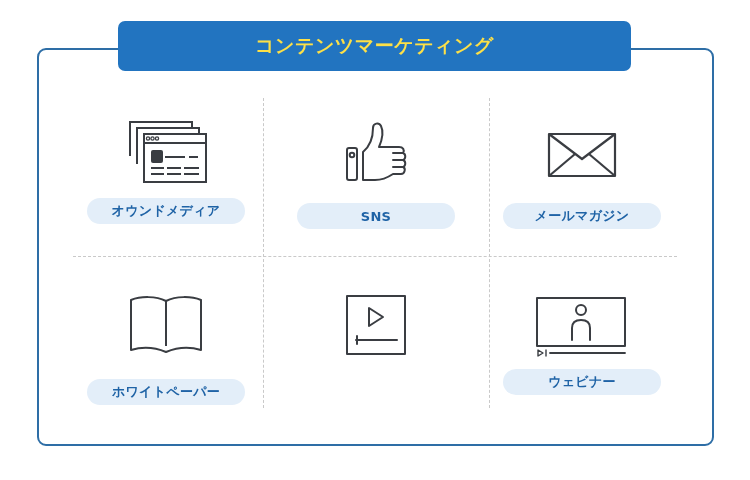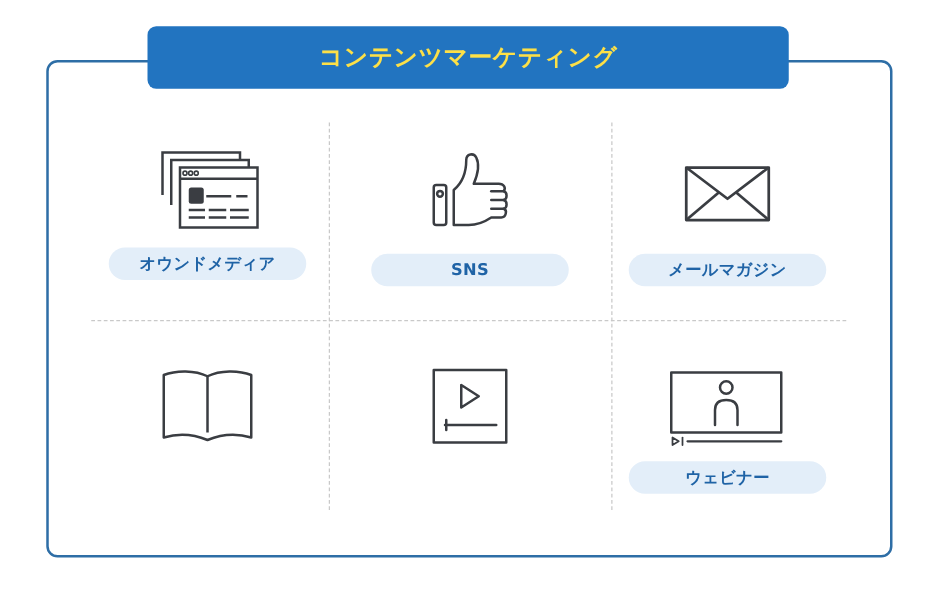--- a/index.html
+++ b/index.html
@@ -101,20 +101,23 @@
   </div>
 </div>
 
 <div class="cell" style="left:66px; top:288px;">
   <svg class="icon" style="top:6px;" width="80" height="62" viewBox="0 0 80 62">
     <g fill="none" stroke="#3a3d42" stroke-width="2" stroke-linejoin="round">
       <path d="M5 6 C15 2 30 2 40 7 C50 2 65 2 75 6 V56 C65 53 52 53 40 58 C28 53 15 53 5 56 Z"></path>
       <line x1="40" y1="7" x2="40" y2="52"></line>
     </g>
   </svg>
+  <div class="pill" style="top:91px;">
+    <span>ホワイトペーパー</span>
+  </div>
 </div>
 
 <div class="cell" style="left:276px; top:288px;">
   <svg class="icon" style="top:6px;" width="62" height="62" viewBox="0 0 62 62">
     <g fill="none" stroke="#3a3d42" stroke-width="2" stroke-linejoin="round" stroke-linecap="round">
       <rect x="2" y="2" width="58" height="58"></rect>
       <path d="M24 14 L24 32 L38 23 Z"></path>
       <line x1="11" y1="46" x2="52" y2="46"></line>
       <line x1="12" y1="42" x2="12" y2="50"></line>
     </g>

